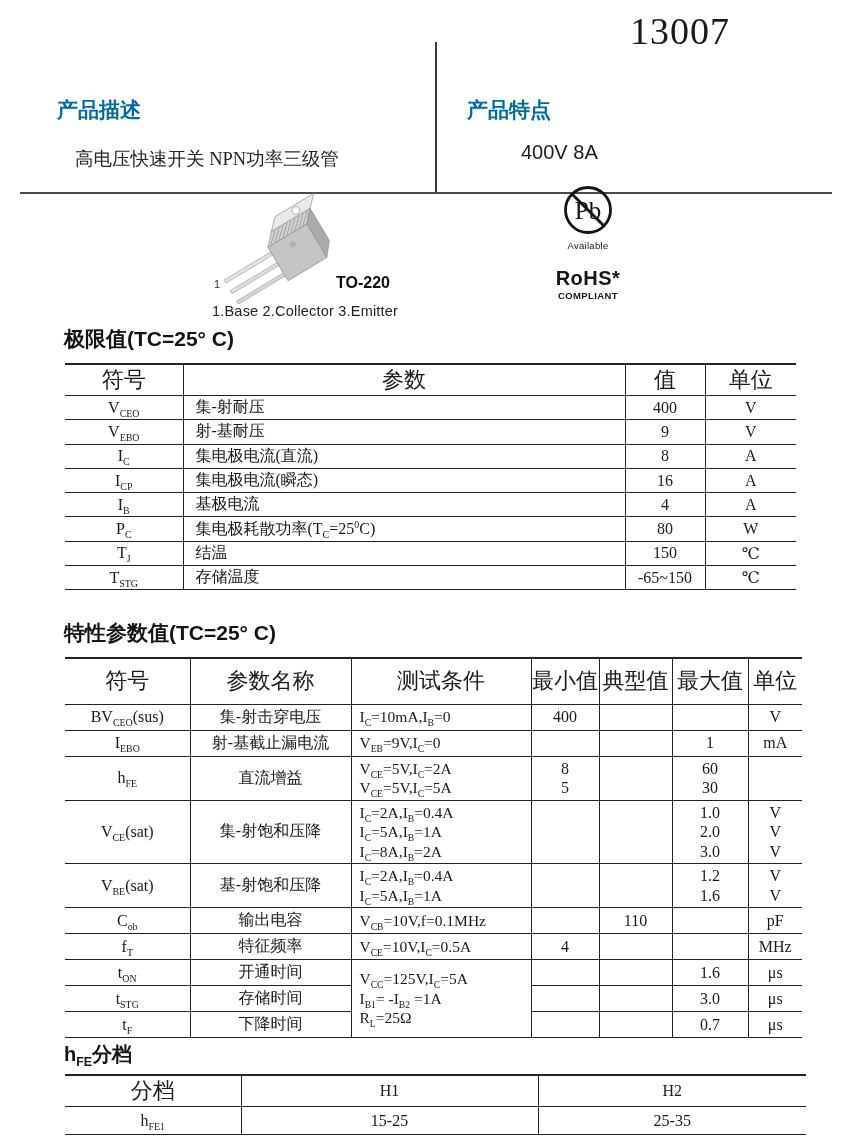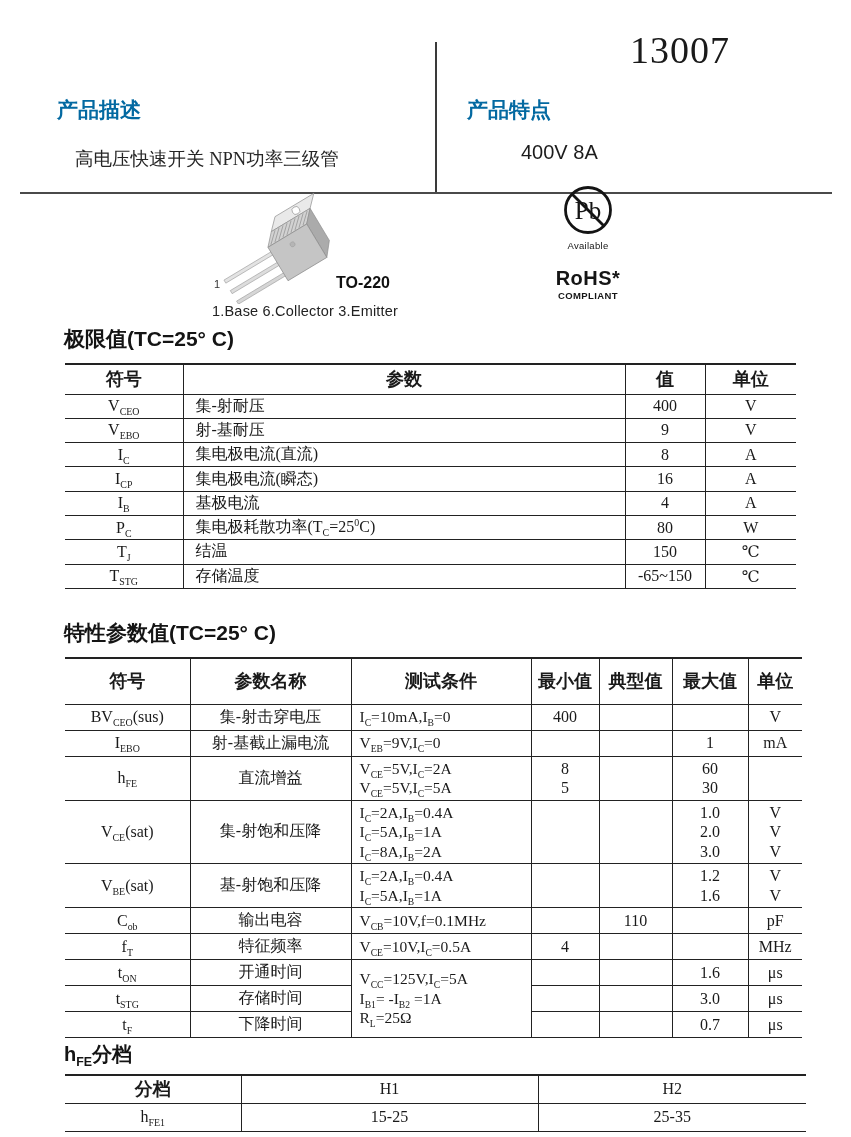--- a/index.html
+++ b/index.html
@@ -6,21 +6,21 @@
   html,body { background:#e9e9e9; }
   .page {
     position:relative; width:851px; height:1137px; background:#ffffff;
     margin:0 auto; overflow:hidden; color:#1a1a1a;
     font-family:"Liberation Serif","DejaVu Serif",serif;
   }
   .sans { font-family:"Liberation Sans","DejaVu Sans",sans-serif; }
   .abs { position:absolute; }
 
   
-  .part-number { left:630px; top:28px; font-size:38px; letter-spacing:1px; font-family:"Liberation Serif","DejaVu Serif",serif; }
+  .part-number { left:630px; top:9px; font-size:38px; letter-spacing:1px; font-family:"Liberation Serif","DejaVu Serif",serif; }
   .v-divider { left:435px; top:42px; width:2px; height:151px; background:#3a3a3a; }
   .sec-title { font-weight:bold; font-size:21px; font-family:"Liberation Sans","DejaVu Sans",sans-serif; color:#0369a1; }
   .desc-title { left:57px; top:96px; }
   .desc-lines { left:75px; top:146px; font-size:18.5px; line-height:26px; color:#262626; }
   .features-title { left:467px; top:96px; }
   .features-value { left:521px; top:141px; font-size:20px; color:#1c1c1c; font-family:"Liberation Sans","DejaVu Sans",sans-serif; }
   .top-rule { left:20px; top:192px; width:812px; height:2px; background:#4a4a4a; }
 
   
   .pkg-svg { left:208px; top:192px; }
@@ -38,21 +38,21 @@
   .hfe-title { left:64px; top:1041px; font-size:20px; }
 
   
   table { border-collapse:collapse; table-layout:fixed; }
   td, th { vertical-align:middle; font-size:16px; overflow:hidden; }
   sub { font-size:0.62em; line-height:0; }
   sup { font-size:0.62em; line-height:0; }
 
   .dtable { border-top:2.2px solid #222; border-bottom:1.6px solid #222; }
   .dtable tr { border-bottom:1.6px solid #222; }
-  .dtable th { font-family:"Liberation Sans","DejaVu Sans",sans-serif; font-weight:bold; font-size:18px; }
+  .dtable th { font-family:"Liberation Sans","DejaVu Sans",sans-serif; font-weight:normal; font-size:22px; }
   .dtable td, .dtable th { border-right:1.4px solid #222; }
   .dtable td:last-child, .dtable th:last-child { border-right:none; }
 
   .t1 { left:65px; top:363px; width:731px; }
   .t1 th { height:30px; }
   .t1 td { height:24.3px; text-align:center; }
   .t1 .c-param { text-align:left; padding-left:12px; }
 
   .t2 { left:65px; top:657px; width:737px; }
   .t2 th { height:46px; }
@@ -101,21 +101,21 @@
       <path d="M5,-26 L19,-39 M11,-26 L25,-39 M17,-26 L31,-39 M23,-26 L37,-39 M29,-26 L43,-39 M35,-26 L49,-39 M41,-26 L55,-39 M47,-26 L61,-39 M53,-26 L67,-39" stroke="#9b9b9b" stroke-width="1"></path>
 
       <polygon points="58,-25 72,-40 72,8 58,25" fill="#ababab" stroke="#8d8d8d" stroke-width="0.8"></polygon>
 
       <rect x="0" y="-25" width="58" height="50" fill="#c5c5c5" stroke="#8d8d8d" stroke-width="0.9"></rect>
       <circle cx="29" cy="-12" r="3.2" fill="#b5b5b5" stroke="#9a9a9a" stroke-width="0.6"></circle>
     </g>
     <text class="pin1-num" x="6" y="96">1</text>
   </svg>
   <div class="abs to220-label sans">TO-220</div>
-  <div class="abs pins-label sans">1.Base  6.Collector  3.Emitter</div>
+  <div class="abs pins-label sans">1.Base  2.Collector  3.Emitter</div>
 
   <div class="abs rohs sans">
     <svg width="56" height="54" viewBox="0 0 56 54">
       <circle cx="28" cy="26" r="22.5" fill="none" stroke="#141414" stroke-width="2.8"></circle>
       <text x="28" y="35" text-anchor="middle" font-size="25" font-family="Liberation Serif, DejaVu Serif, serif" fill="#141414">Pb</text>
       <line x1="12" y1="10" x2="44" y2="42" stroke="#141414" stroke-width="2.8"></line>
     </svg>
     <div class="avail">Available</div>
     <div class="rohs-name">RoHS*</div>
     <div class="compliant">COMPLIANT</div>

